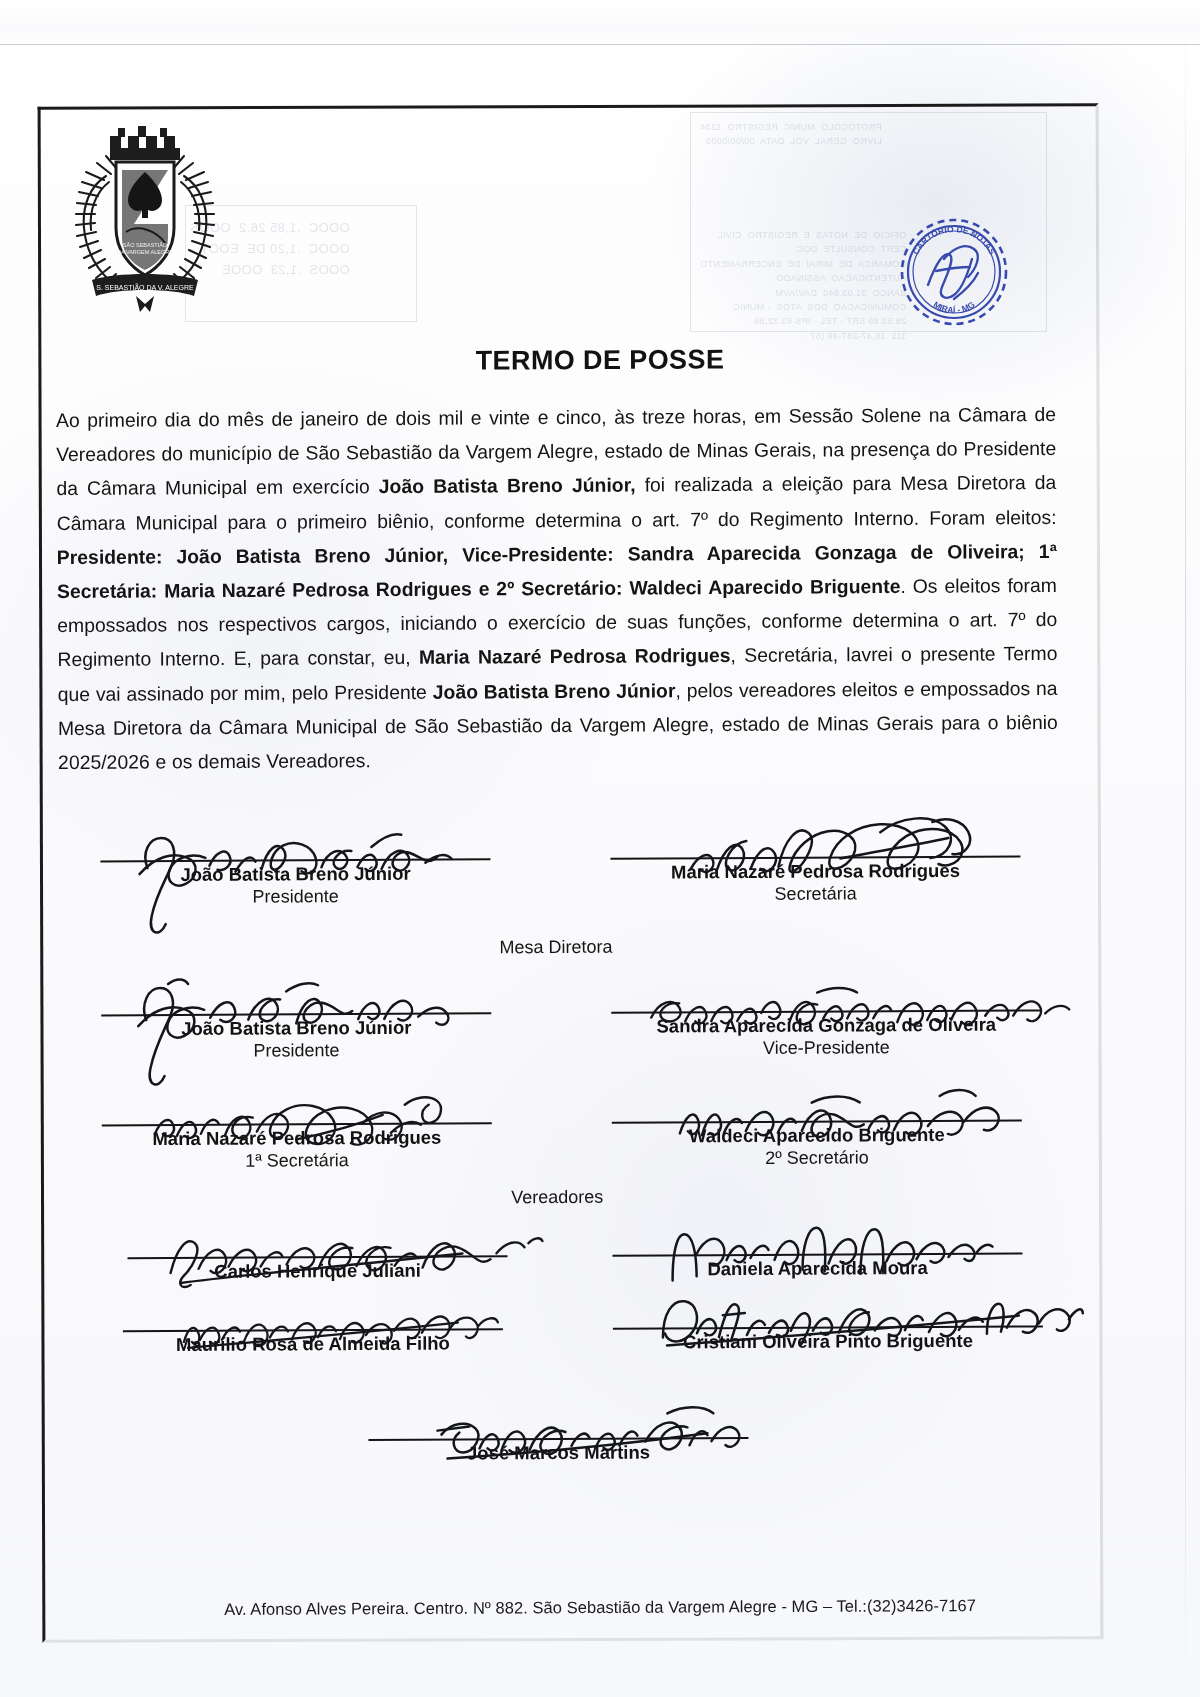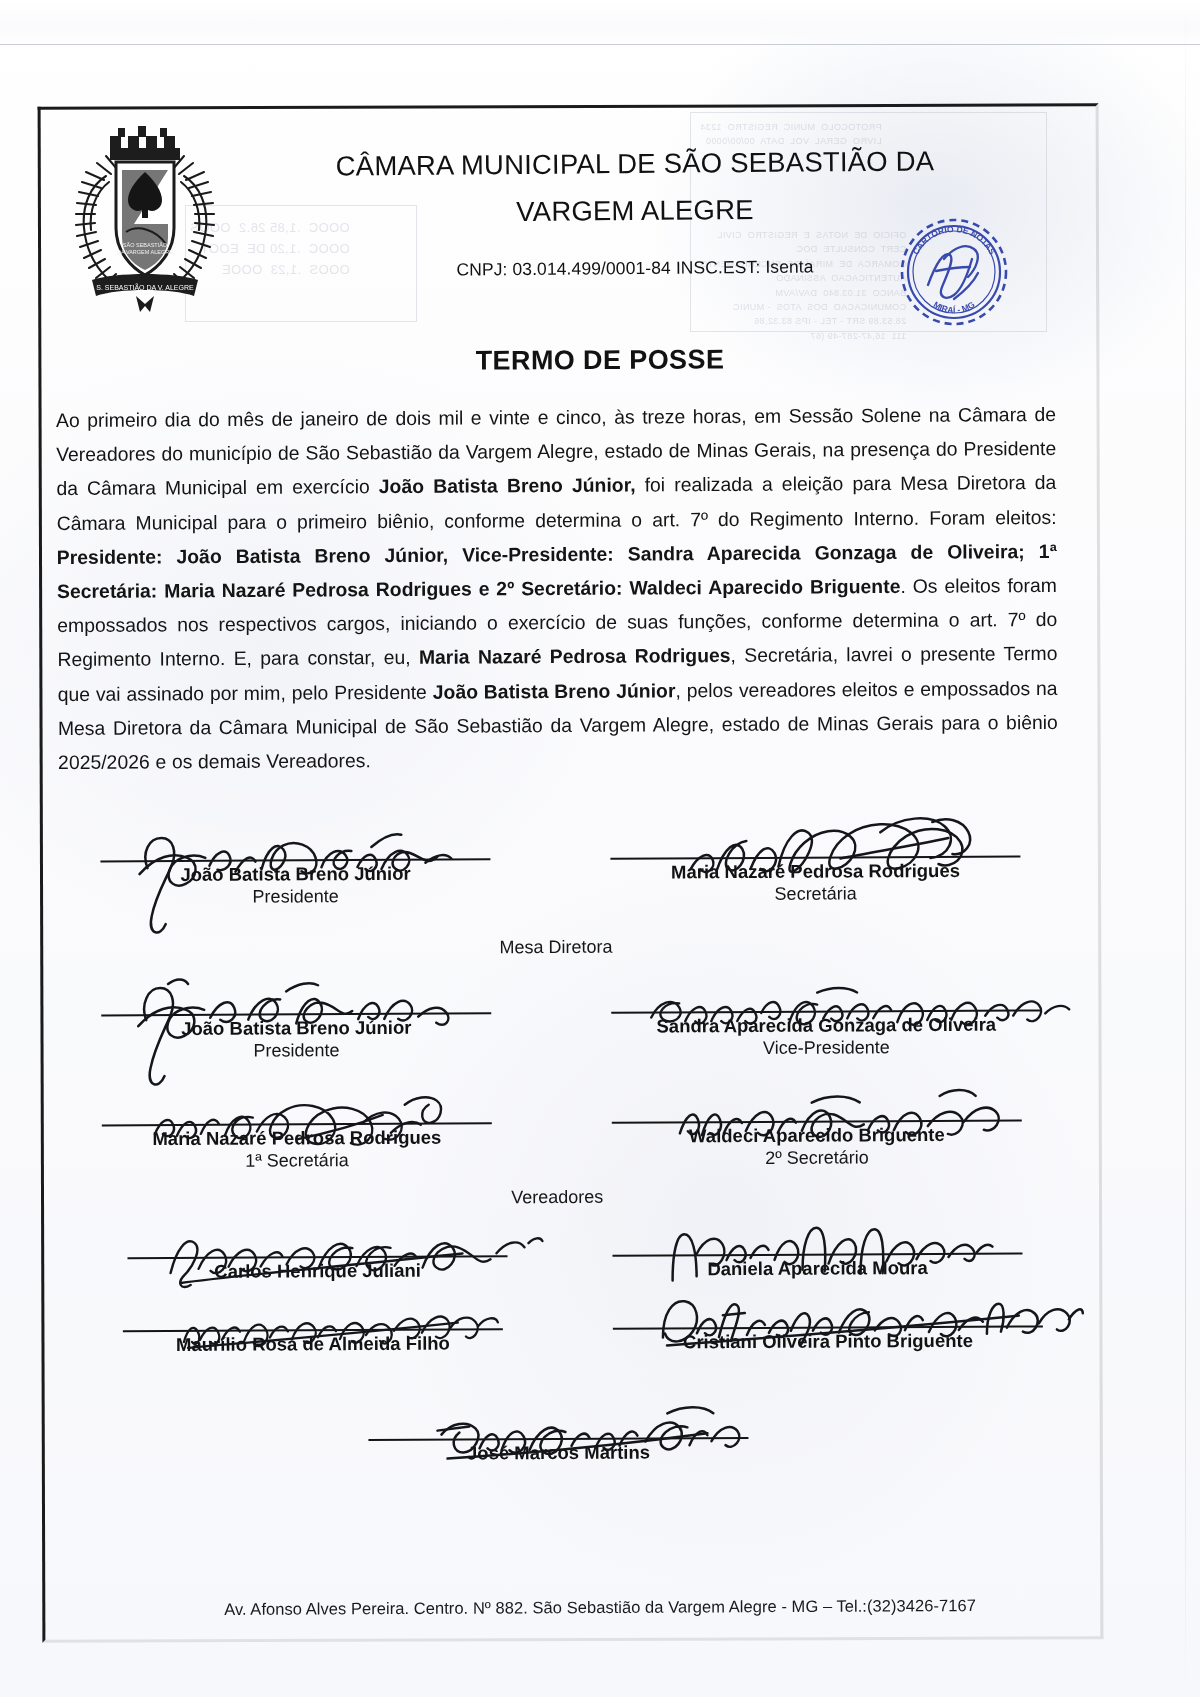--- a/index.html
+++ b/index.html
@@ -331,25 +331,20 @@
 
       <path d="M66 176 L75 184 L84 176 L80 192 L75 186 L70 192 Z" fill="#1b1b1b"></path>
 
       <g fill="#f0f0f0" font-family="Liberation Sans, sans-serif" font-size="5.5" text-anchor="middle">
         <text x="75" y="127">SÃO SEBASTIÃO</text>
         <text x="75" y="134">DA VARGEM ALEGRE</text>
       </g>
     </svg>
   </div>
 
-  <div class="header-text">
-    <div class="org-line">CÂMARA MUNICIPAL DE SÃO SEBASTIÃO DA</div>
-    <div class="org-line org-line2">VARGEM ALEGRE</div>
-    <div class="cnpj-line">CNPJ: 03.014.499/0001-84 INSC.EST: Isenta</div>
-  </div>
 
   <div class="stamp">
     <svg viewBox="0 0 132 122" xmlns="http://www.w3.org/2000/svg">
       <g stroke="#2b3ea8" fill="none">
 
         <g stroke-width="2.6">
           <circle cx="66" cy="61" r="52" stroke-dasharray="7 5"></circle>
         </g>
         <circle cx="66" cy="61" r="46" stroke-width="2.2"></circle>
         <circle cx="66" cy="61" r="41" stroke-width="1.2"></circle>

